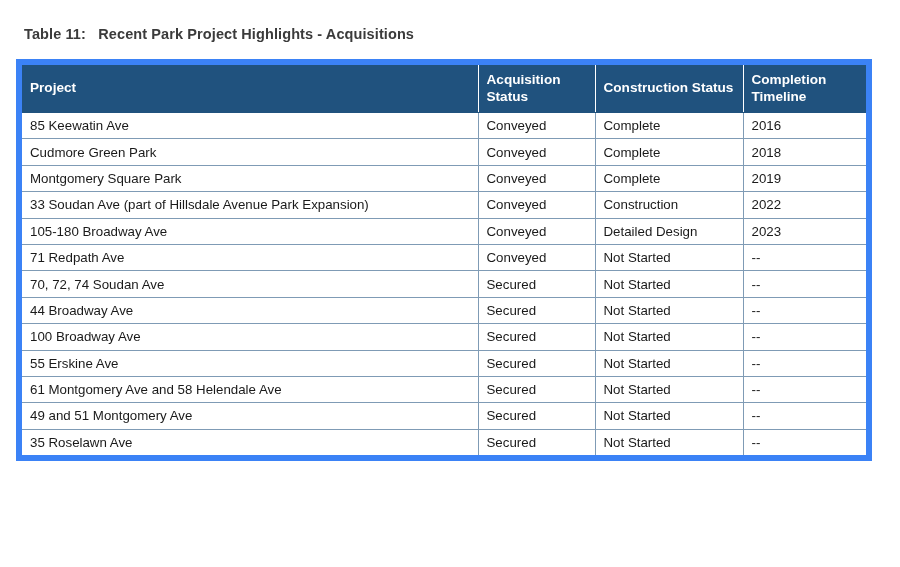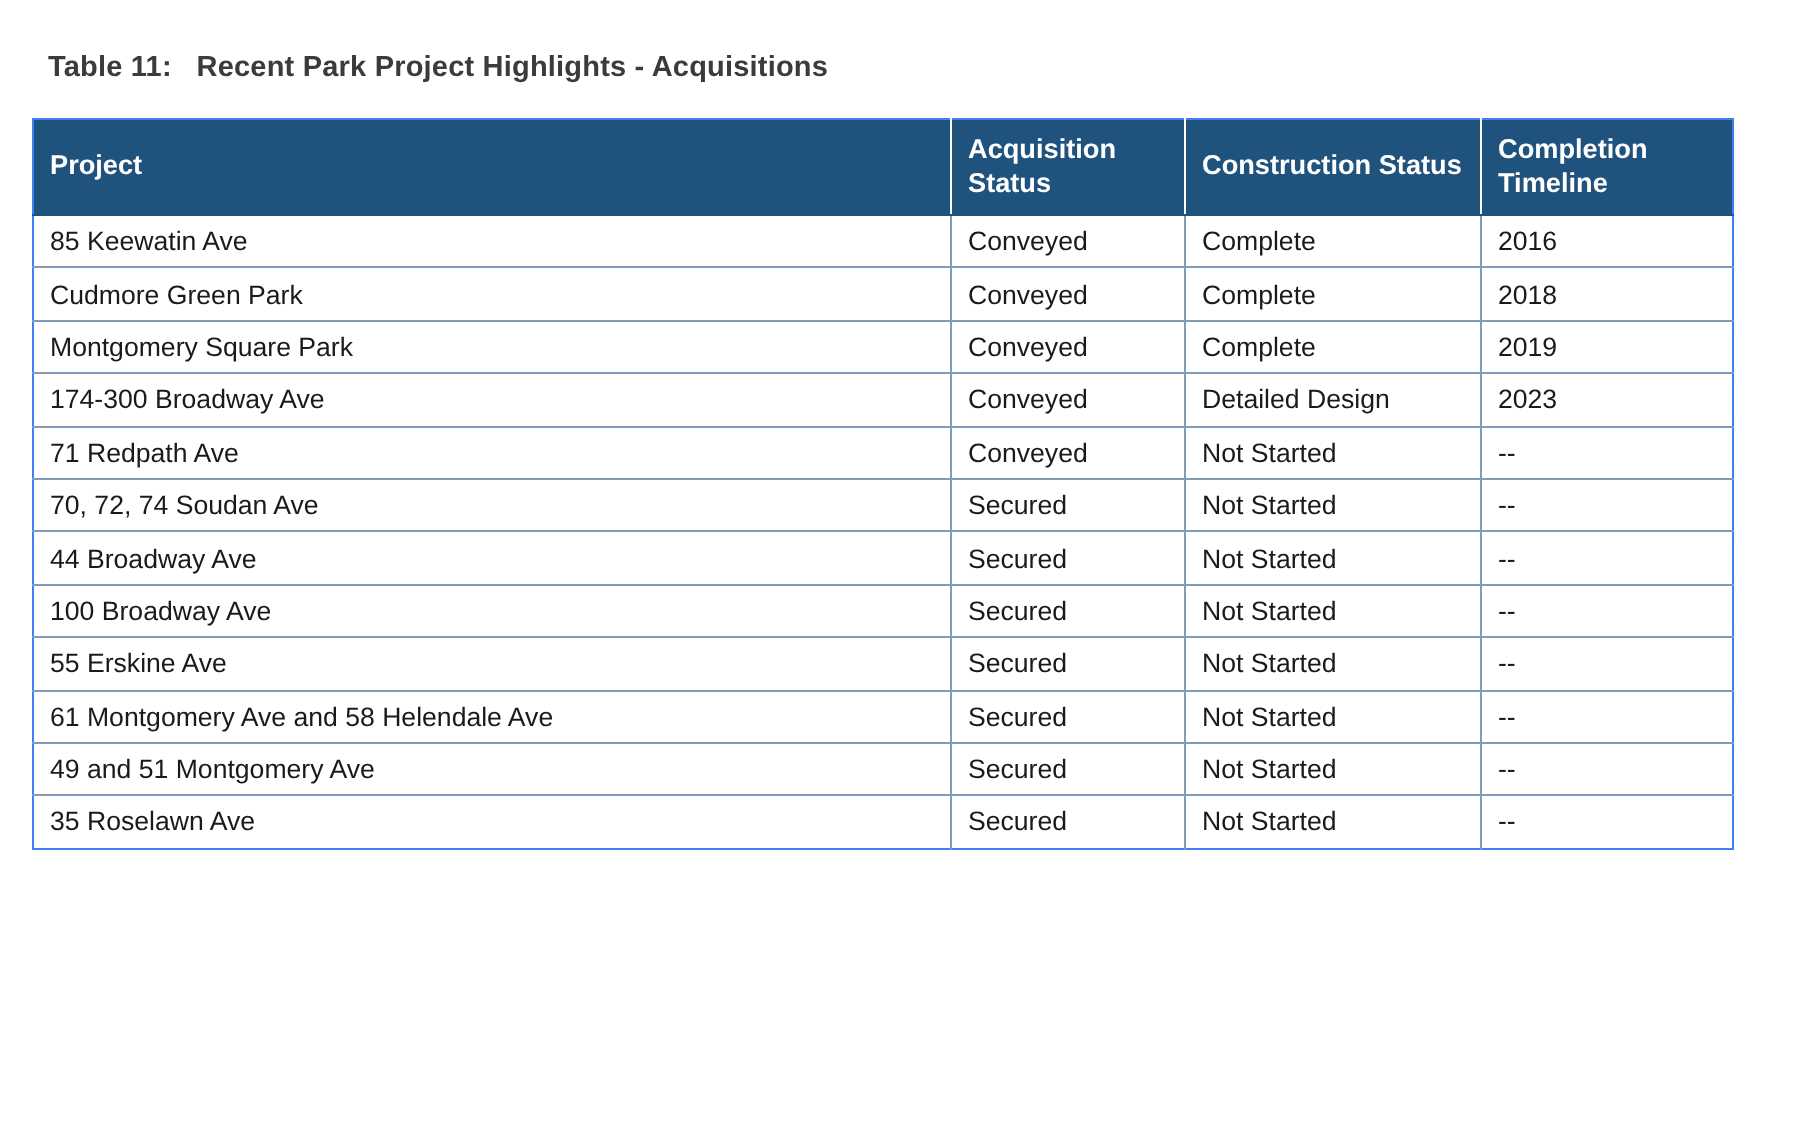--- a/index.html
+++ b/index.html
@@ -29,21 +29,21 @@
     letter-spacing: 0.1px;
     white-space: pre;
   }
   .data-table {
     position: absolute;
     left: 16px;
     top: 59px;
     width: 850px;
     border-collapse: collapse;
     table-layout: fixed;
-    border: 1px solid #3b82f6;
+    border: 6px solid #3b82f6;
   }
   .data-table th,
   .data-table td {
     text-align: left;
     vertical-align: middle;
     padding: 0 0 0 8px;
     font-size: 13.3px;
     color: #1a1a1a;
     border-right: 1px solid #7f9bb5;
     border-bottom: 1px solid #7f9bb5;
@@ -117,21 +117,27 @@
           <td>Complete</td>
           <td>2018</td>
         </tr>
         <tr>
           <td>Montgomery Square Park</td>
           <td>Conveyed</td>
           <td>Complete</td>
           <td>2019</td>
         </tr>
         <tr>
-          <td>174-300 Broadway Ave</td>
+          <td>33 Soudan Ave (part of Hillsdale Avenue Park Expansion)</td>
+          <td>Conveyed</td>
+          <td>Construction</td>
+          <td>2022</td>
+        </tr>
+        <tr>
+          <td>105-180 Broadway Ave</td>
           <td>Conveyed</td>
           <td>Detailed Design</td>
           <td>2023</td>
         </tr>
         <tr>
           <td>71 Redpath Ave</td>
           <td>Conveyed</td>
           <td>Not Started</td>
           <td>--</td>
         </tr>

